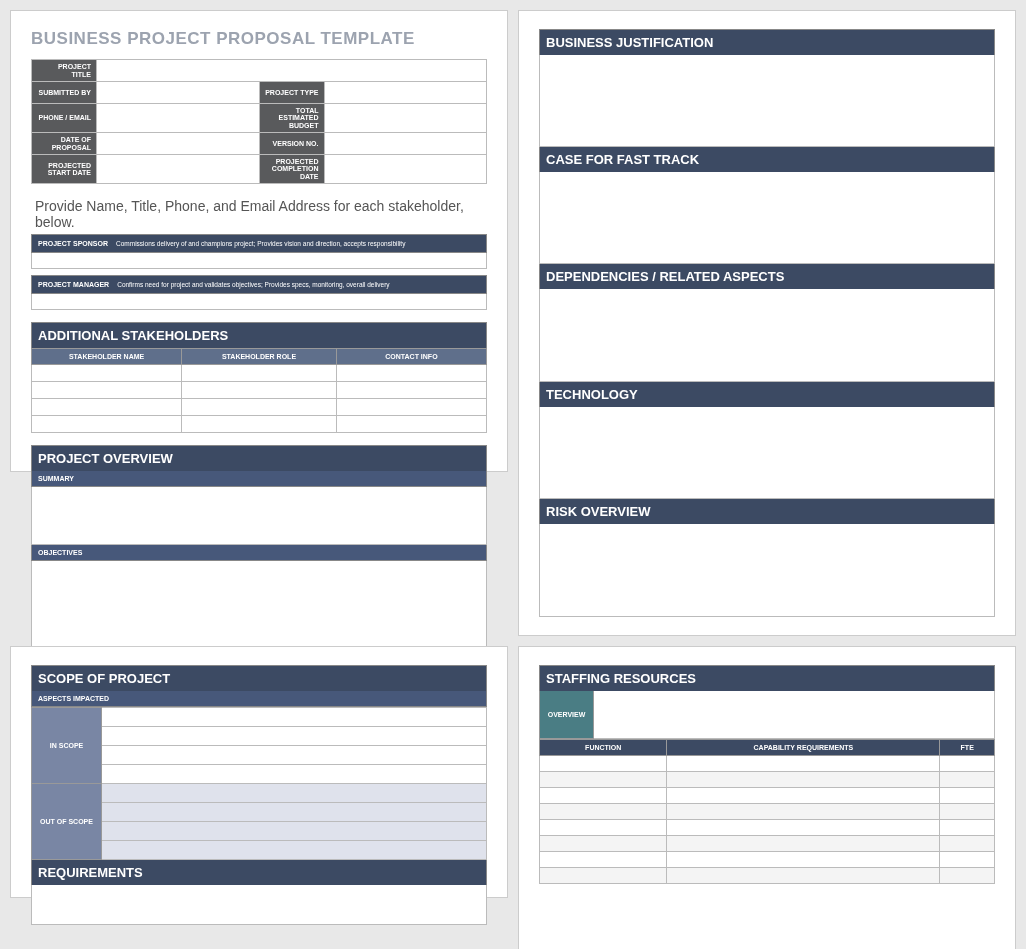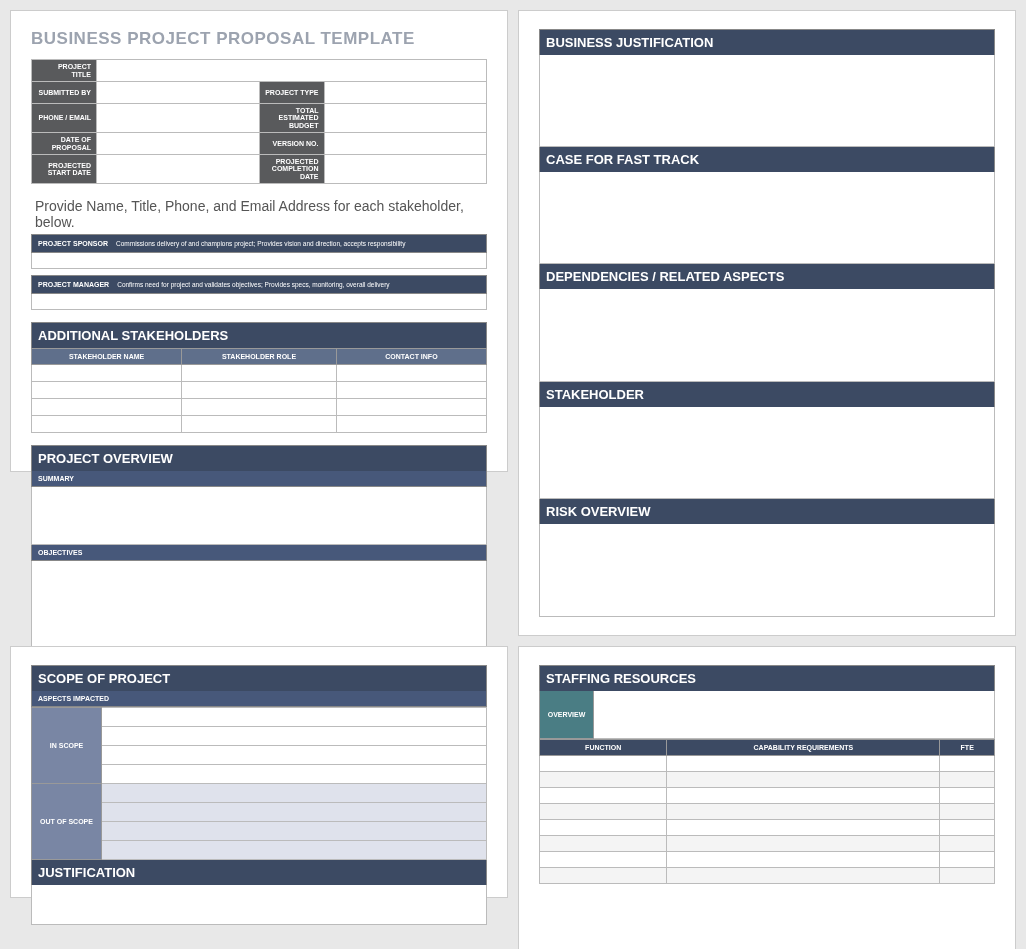--- a/index.html
+++ b/index.html
@@ -307,21 +307,21 @@
       </div>
       <div class="seg">
         <div class="bar" style="border-top:none">CASE FOR FAST TRACK</div>
         <div class="body"></div>
       </div>
       <div class="seg">
         <div class="bar" style="border-top:none">DEPENDENCIES / RELATED ASPECTS</div>
         <div class="body"></div>
       </div>
       <div class="seg">
-        <div class="bar" style="border-top:none">STAKEHOLDER</div>
+        <div class="bar" style="border-top:none">TECHNOLOGY</div>
         <div class="body"></div>
       </div>
       <div class="seg">
         <div class="bar" style="border-top:none">RISK OVERVIEW</div>
         <div class="body"></div>
       </div>
     </div>
   </div>
 
   <div class="page p3">
@@ -350,21 +350,21 @@
             <td class="shade"></td>
           </tr>
       <tr>
             <td class="shade"></td>
           </tr>
       <tr>
             <td class="shade"></td>
           </tr>
     </tbody>
       </table>
-    <div class="bar" style="border-top:none">JUSTIFICATION</div>
+    <div class="bar" style="border-top:none">REQUIREMENTS</div>
     <div class="box box-after-bar" style="height:40px"></div>
   </div>
 
   <div class="page p4">
     <div class="bar">STAFFING RESOURCES</div>
     <div class="staff-overview">
       <div class="lab">OVERVIEW</div>
       <div class="val"></div>
     </div>
     <table class="staff">

